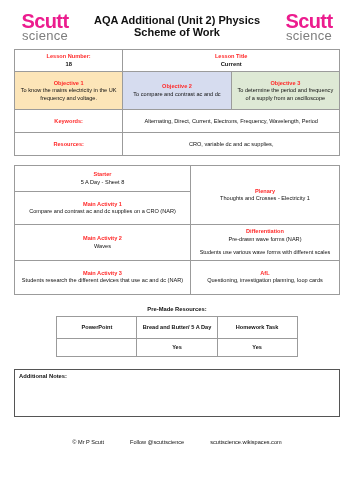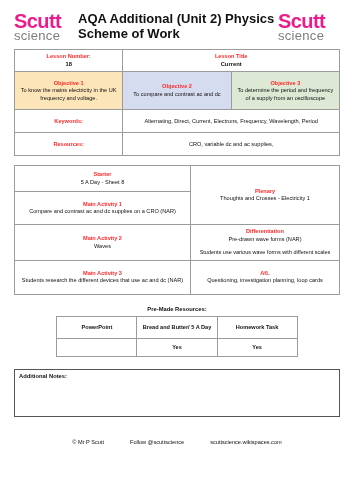--- a/index.html
+++ b/index.html
@@ -25,41 +25,42 @@
   
   .header {
     display: flex;
     align-items: center;
     justify-content: space-between;
     height: 38px;
     margin-bottom: 4px;
   }
   .logo {
     line-height: 1;
-    text-align: left;
+    text-align: center;
     flex: 0 0 auto;
     width: 62px;
   }
   .logo .brand {
     font-size: 20px;
     font-weight: bold;
     color: #ec1c8e;
     letter-spacing: -0.6px;
     display: block;
   }
   .logo .sub {
     font-size: 13px;
     color: #7d7d7d;
     display: block;
     margin-top: -2px;
     letter-spacing: 0.3px;
   }
   .doc-title {
     flex: 1 1 auto;
-    font-size: 13px;
+    text-align: center;
+    font-size: 11px;
     font-weight: bold;
     color: #111;
     padding: 0 2px;
   }
 
   
   table.grid {
     width: 100%;
     border-collapse: collapse;
     table-layout: fixed;

